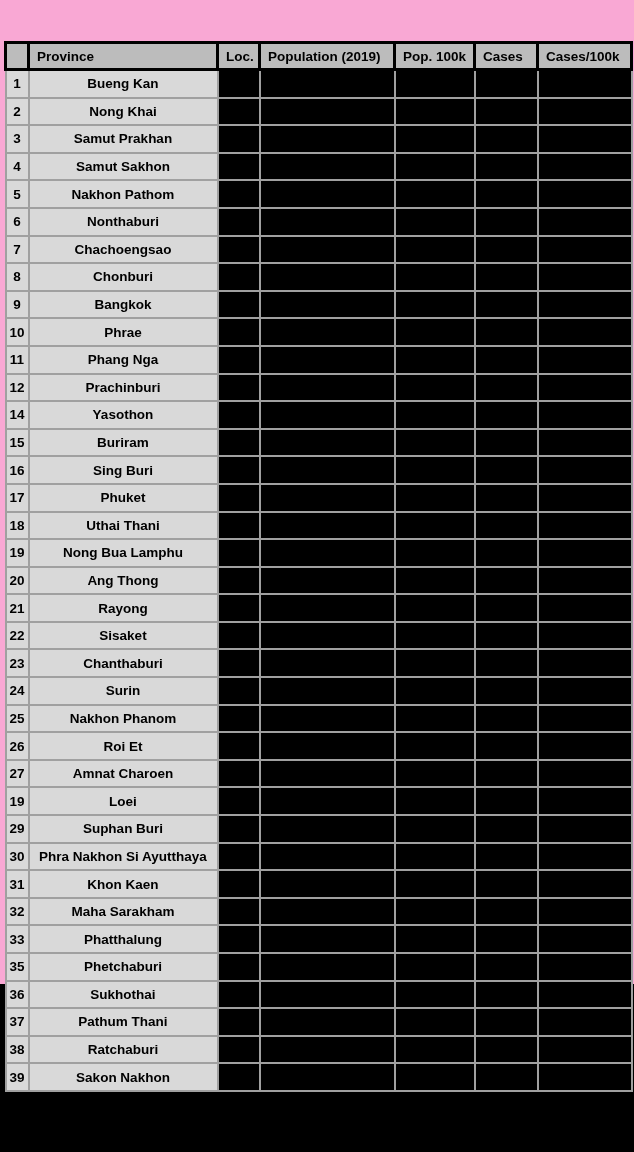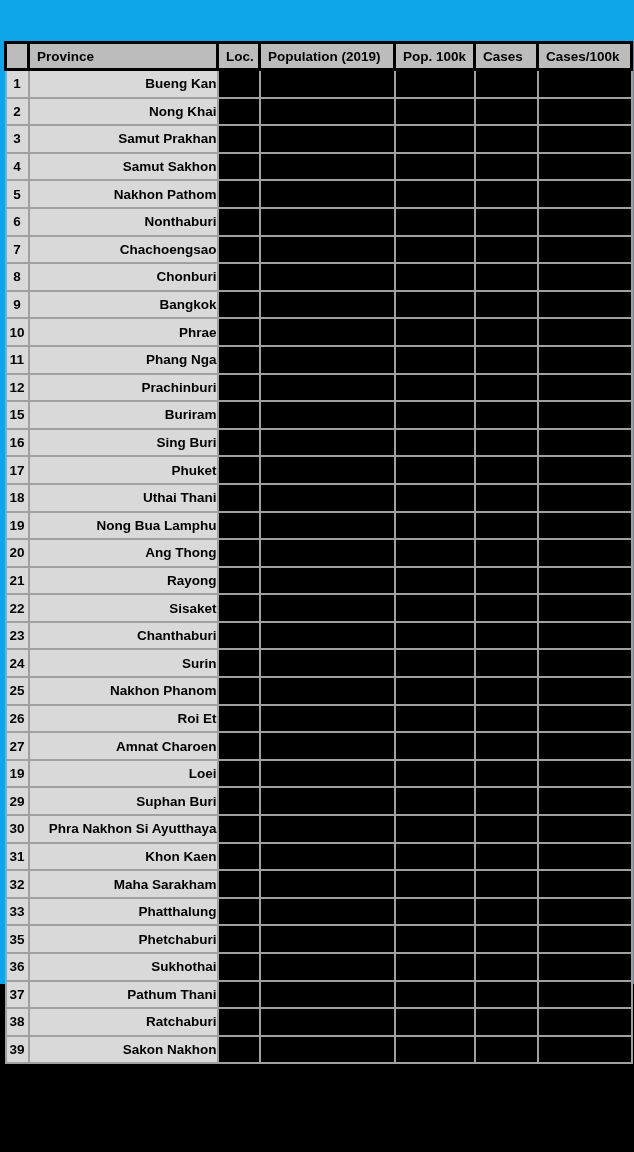--- a/index.html
+++ b/index.html
@@ -8,21 +8,21 @@
     background: #000000;
     width: 634px;
     height: 1152px;
     overflow: hidden;
     font-family: "Liberation Sans", sans-serif;
   }
   .page {
     position: relative;
     width: 634px;
     height: 984px;
-    background: #0ea5e9;
+    background: #f9a8d4;
   }
   .table-wrap {
     position: absolute;
     left: 4px;
     top: 41px;
   }
   table {
     border-collapse: collapse;
     table-layout: fixed;
   }
@@ -49,21 +49,21 @@
     overflow: hidden;
   }
   td.num {
     background: #d9d9d9;
     border: 2px solid #a0a0a0;
     text-align: center;
   }
   td.label {
     background: #d9d9d9;
     border: 2px solid #a0a0a0;
-    text-align: right;
+    text-align: center;
   }
   td.dark {
     background: #000000;
     border: 2px solid #a0a0a0;
   }
 </style>
 </head>
 <body>
 
 <div class="page">
@@ -192,20 +192,29 @@
           <tr>
     <td class="num">12</td>
     <td class="label">Prachinburi</td>
     <td class="dark"></td>
     <td class="dark"></td>
     <td class="dark"></td>
     <td class="dark"></td>
     <td class="dark"></td>
   </tr>
           <tr>
+    <td class="num">14</td>
+    <td class="label">Yasothon</td>
+    <td class="dark"></td>
+    <td class="dark"></td>
+    <td class="dark"></td>
+    <td class="dark"></td>
+    <td class="dark"></td>
+  </tr>
+          <tr>
     <td class="num">15</td>
     <td class="label">Buriram</td>
     <td class="dark"></td>
     <td class="dark"></td>
     <td class="dark"></td>
     <td class="dark"></td>
     <td class="dark"></td>
   </tr>
           <tr>
     <td class="num">16</td>

